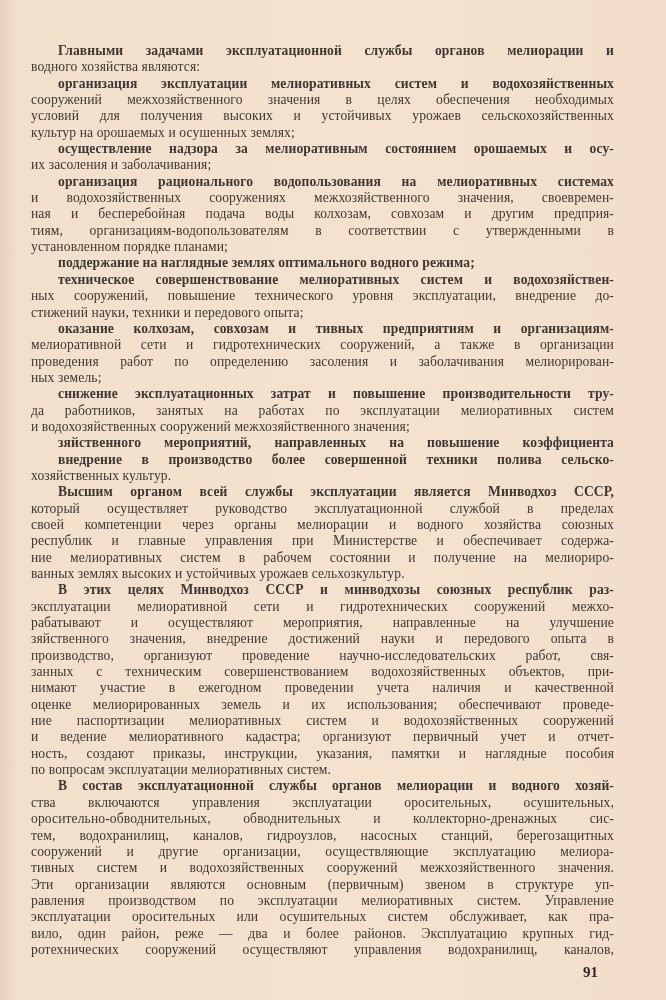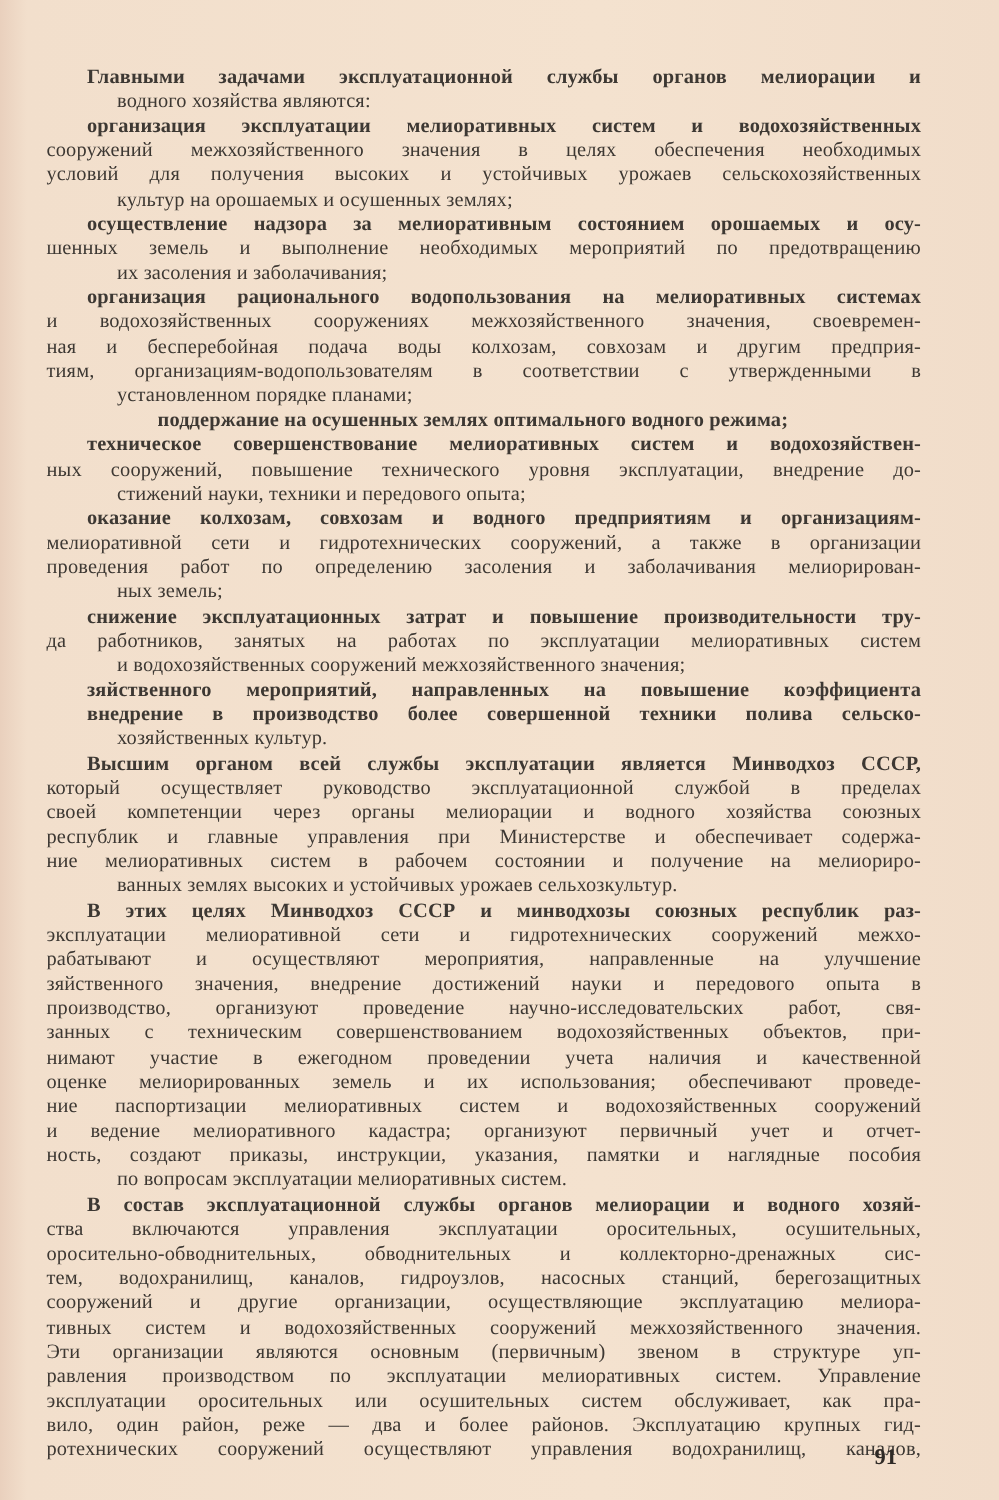--- a/index.html
+++ b/index.html
@@ -19,21 +19,21 @@
   .line {
     display: block;
     height: 16.35px;
     line-height: 16.35px;
     font-size: 13.6px;
     white-space: nowrap;
     text-align: justify;
     text-align-last: justify;
     letter-spacing: 0.1px;
   }
-  .line.last { text-align-last: left; margin-left: 47px; }
+  .line.last { text-align-last: left; }
   .line.indent { padding-left: 27px; font-weight: bold; }
   .page-number {
     position: absolute;
     left: 583px; top: 964px;
     font-size: 15px; font-weight: bold;
     color: #2f2a26;
   }
 </style>
 </head>
 <body>
@@ -44,40 +44,39 @@
       <span class="line last">водного хозяйства являются:</span>
     </div>
     <div>
       <span class="line indent">организация эксплуатации мелиоративных систем и водохозяйственных</span>
       <span class="line">сооружений межхозяйственного значения в целях обеспечения необходимых</span>
       <span class="line">условий для получения высоких и устойчивых урожаев сельскохозяйственных</span>
       <span class="line last">культур на орошаемых и осушенных землях;</span>
     </div>
     <div>
       <span class="line indent">осуществление надзора за мелиоративным состоянием орошаемых и осу-</span>
-      <span class="line">шенных земель и выполнение необходимых мероприятий по предотвращению</span>
       <span class="line last">их засоления и заболачивания;</span>
     </div>
     <div>
       <span class="line indent">организация рационального водопользования на мелиоративных системах</span>
       <span class="line">и водохозяйственных сооружениях межхозяйственного значения, своевремен-</span>
       <span class="line">ная и бесперебойная подача воды колхозам, совхозам и другим предприя-</span>
       <span class="line">тиям, организациям-водопользователям  в соответствии с утвержденными  в</span>
       <span class="line last">установленном порядке планами;</span>
     </div>
     <div>
-      <span class="line indent last">поддержание на осушенных землях оптимального водного режима;</span>
+      <span class="line indent last">поддержание на наглядные землях оптимального водного режима;</span>
     </div>
     <div>
       <span class="line indent">техническое совершенствование мелиоративных систем и водохозяйствен-</span>
       <span class="line">ных сооружений, повышение технического уровня эксплуатации, внедрение до-</span>
       <span class="line last">стижений науки, техники и передового опыта;</span>
     </div>
     <div>
-      <span class="line indent">оказание колхозам, совхозам и водного предприятиям и организациям-</span>
+      <span class="line indent">оказание колхозам, совхозам и тивных предприятиям и организациям-</span>
       <span class="line">мелиоративной сети и гидротехнических сооружений, а также в организации</span>
       <span class="line">проведения работ по определению засоления и заболачивания мелиорирован-</span>
       <span class="line last">ных земель;</span>
     </div>
     <div>
       <span class="line indent">снижение эксплуатационных затрат и повышение производительности тру-</span>
       <span class="line">да работников, занятых на работах по эксплуатации мелиоративных систем</span>
       <span class="line last">и водохозяйственных сооружений межхозяйственного значения;</span>
     </div>
     <div>

